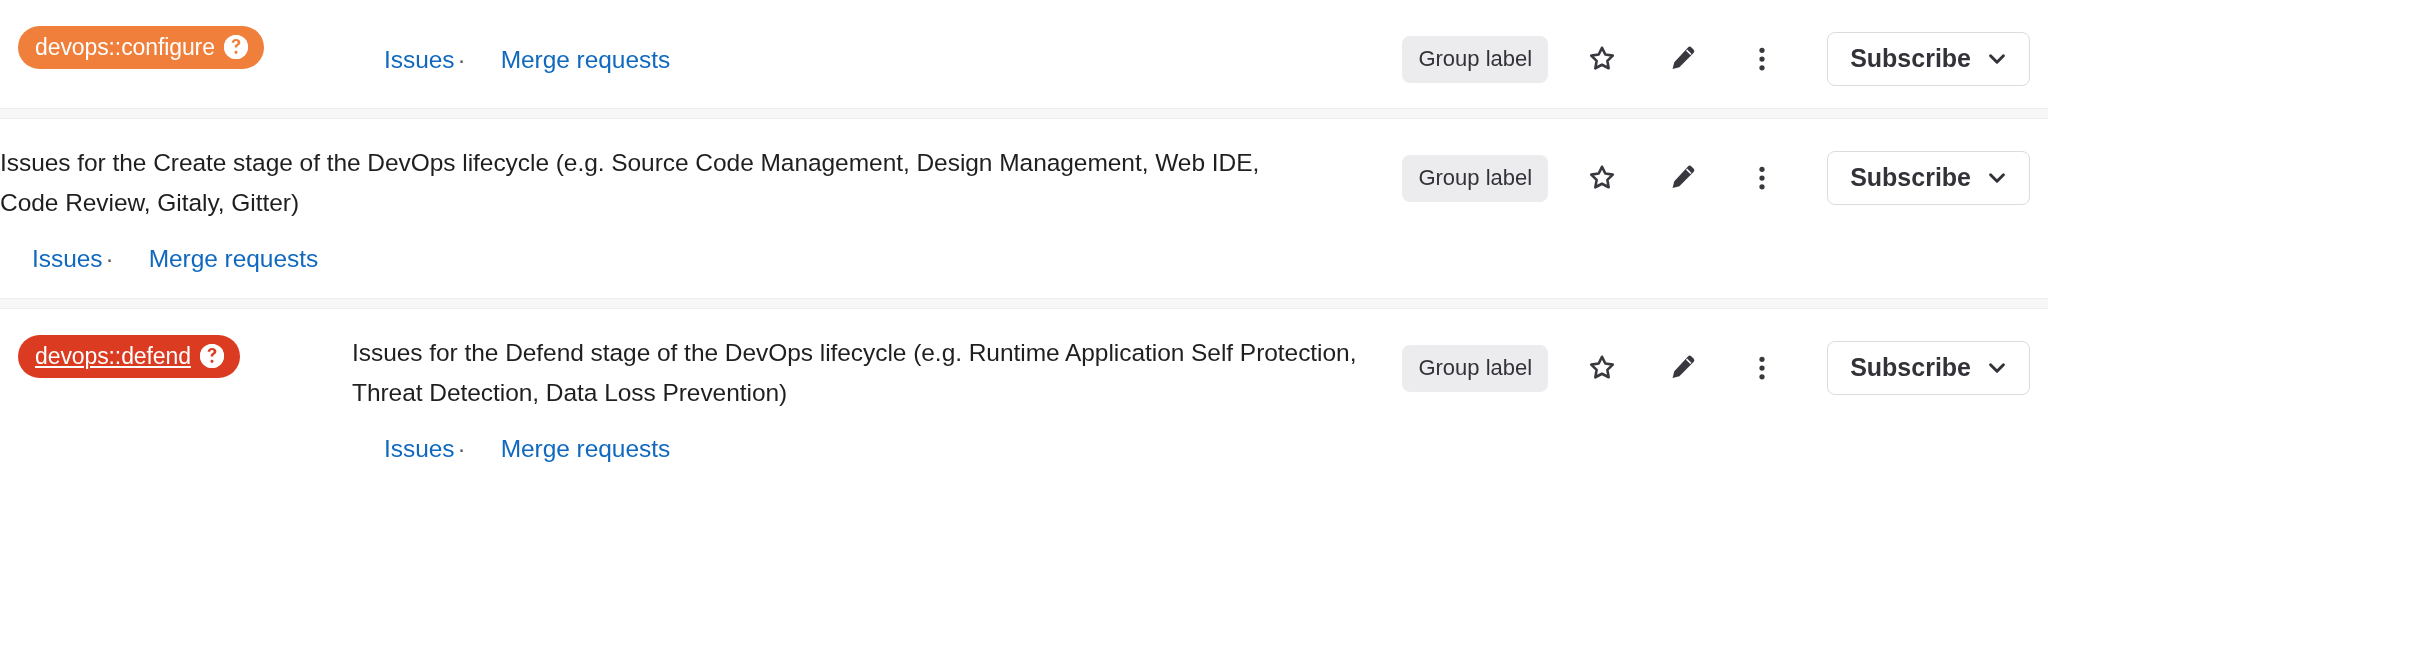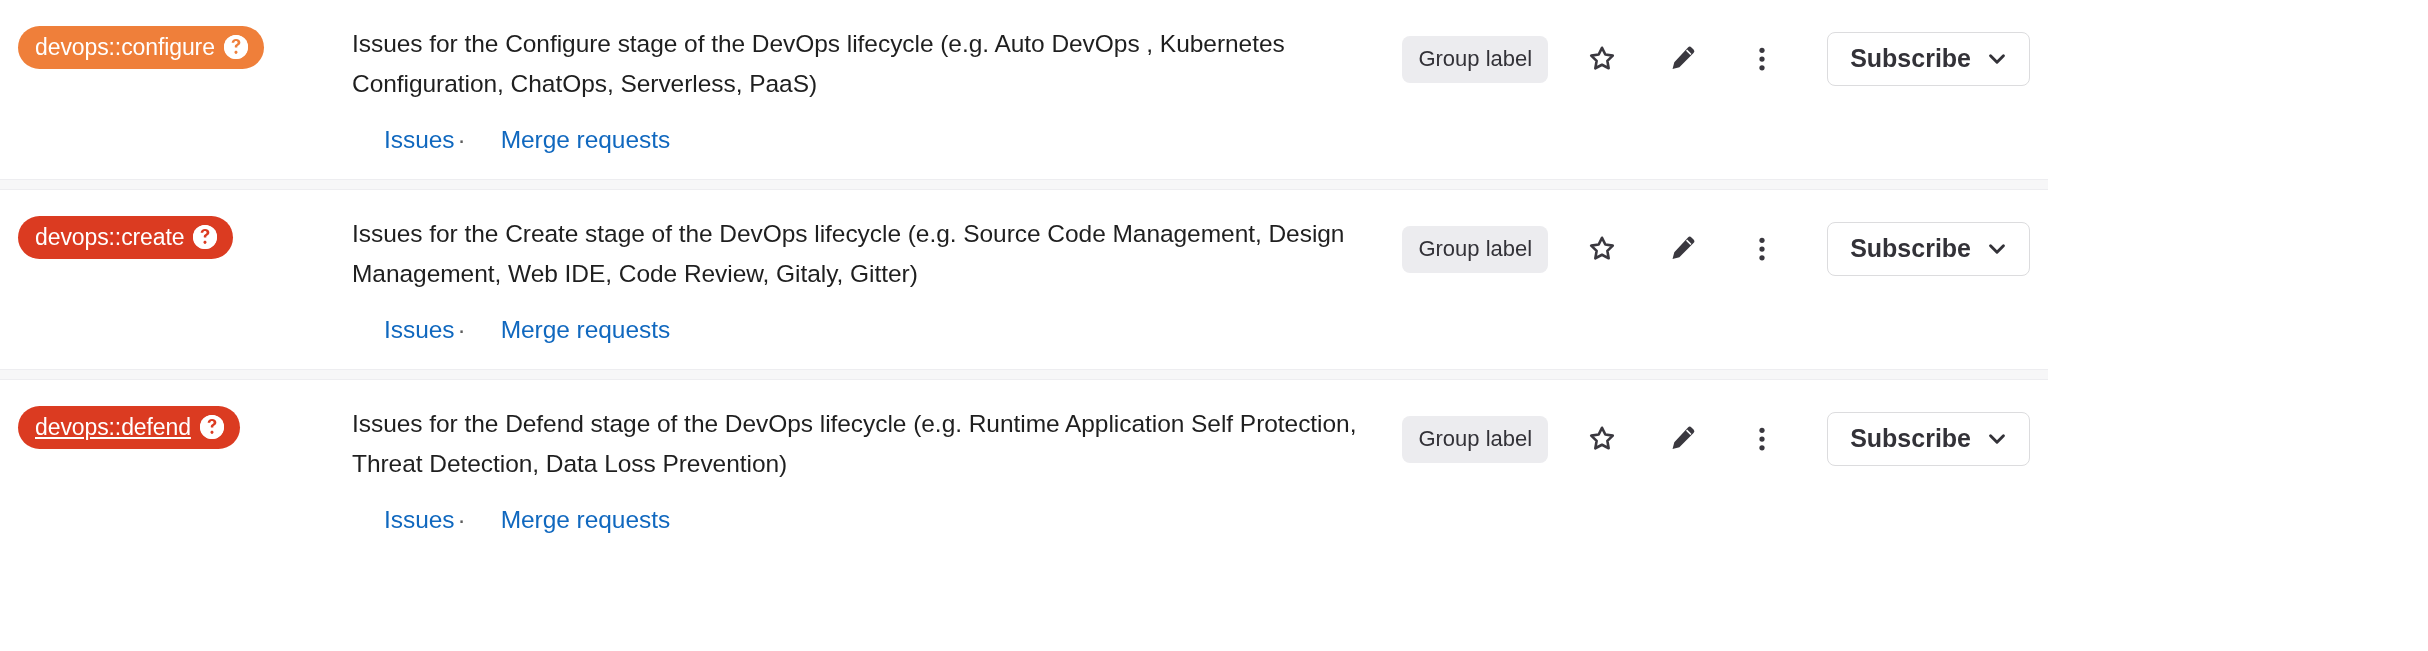--- a/index.html
+++ b/index.html
@@ -177,21 +177,20 @@
         <span class="help-badge">
           <svg width="24" height="24" viewBox="0 0 16 16" aria-hidden="true">
             <circle cx="8" cy="8" r="8" fill="#ffffff"></circle>
             <path d="M8 2.7c-1.6 0-2.8 1-2.9 2.4h1.7c.06-.63.53-1.03 1.18-1.03.63 0 1.08.39 1.08.93 0 .47-.2.72-.87 1.13-.73.44-1.05.93-1.01 1.76l.1.4h1.6v-.33c0-.49.19-.73.9-1.15.75-.45 1.12-1.02 1.12-1.86 0-1.3-1.13-2.25-2.87-2.25zM8 12.6c.6 0 1.04-.43 1.04-1.02 0-.6-.44-1.03-1.04-1.03-.6 0-1.05.43-1.05 1.03 0 .59.45 1.02 1.05 1.02z" fill="#ef7f3a"></path>
           </svg>
         </span>
       </span>
     </div>
 
     <div class="label-body">
-      <div class="label-description">Issues for the Configure stage of the DevOps lifecycle (e.g. Auto DevOps , Kubernetes Configuration, ChatOps, Serverless, PaaS)</div>
       <div class="label-links">
         <a href="#">Issues</a><span class="link-sep">·</span><a href="#">Merge requests</a>
       </div>
     </div>
 
     <div class="label-actions">
       <span class="group-badge">Group label</span>
 
       <button class="icon-btn">
         <svg width="28" height="28" viewBox="0 0 16 16" fill="none" aria-hidden="true">
@@ -219,31 +218,20 @@
         <svg class="chevron" width="22" height="22" viewBox="0 0 16 16" aria-hidden="true">
           <path d="M3.3 5.6l4.7 4.8 4.7-4.8" stroke="#333238" stroke-width="2.1" fill="none" stroke-linecap="round" stroke-linejoin="round"></path>
         </svg>
       </button>
     </div>
   </div>
 
   <div class="row-separator"></div>
 
   <div class="label-row">
-    <div class="label-pill-cell">
-      <span class="label-pill" id="pill1" style="background: rgb(219, 59, 33);">
-        <span>devops::create</span>
-        <span class="help-badge">
-          <svg width="24" height="24" viewBox="0 0 16 16" aria-hidden="true">
-            <circle cx="8" cy="8" r="8" fill="#ffffff"></circle>
-            <path d="M8 2.7c-1.6 0-2.8 1-2.9 2.4h1.7c.06-.63.53-1.03 1.18-1.03.63 0 1.08.39 1.08.93 0 .47-.2.72-.87 1.13-.73.44-1.05.93-1.01 1.76l.1.4h1.6v-.33c0-.49.19-.73.9-1.15.75-.45 1.12-1.02 1.12-1.86 0-1.3-1.13-2.25-2.87-2.25zM8 12.6c.6 0 1.04-.43 1.04-1.02 0-.6-.44-1.03-1.04-1.03-.6 0-1.05.43-1.05 1.03 0 .59.45 1.02 1.05 1.02z" fill="#db3b21"></path>
-          </svg>
-        </span>
-      </span>
-    </div>
 
     <div class="label-body">
       <div class="label-description">Issues for the Create stage of the DevOps lifecycle (e.g. Source Code Management, Design Management, Web IDE, Code Review, Gitaly, Gitter)</div>
       <div class="label-links">
         <a href="#">Issues</a><span class="link-sep">·</span><a href="#">Merge requests</a>
       </div>
     </div>
 
     <div class="label-actions">
       <span class="group-badge">Group label</span>

